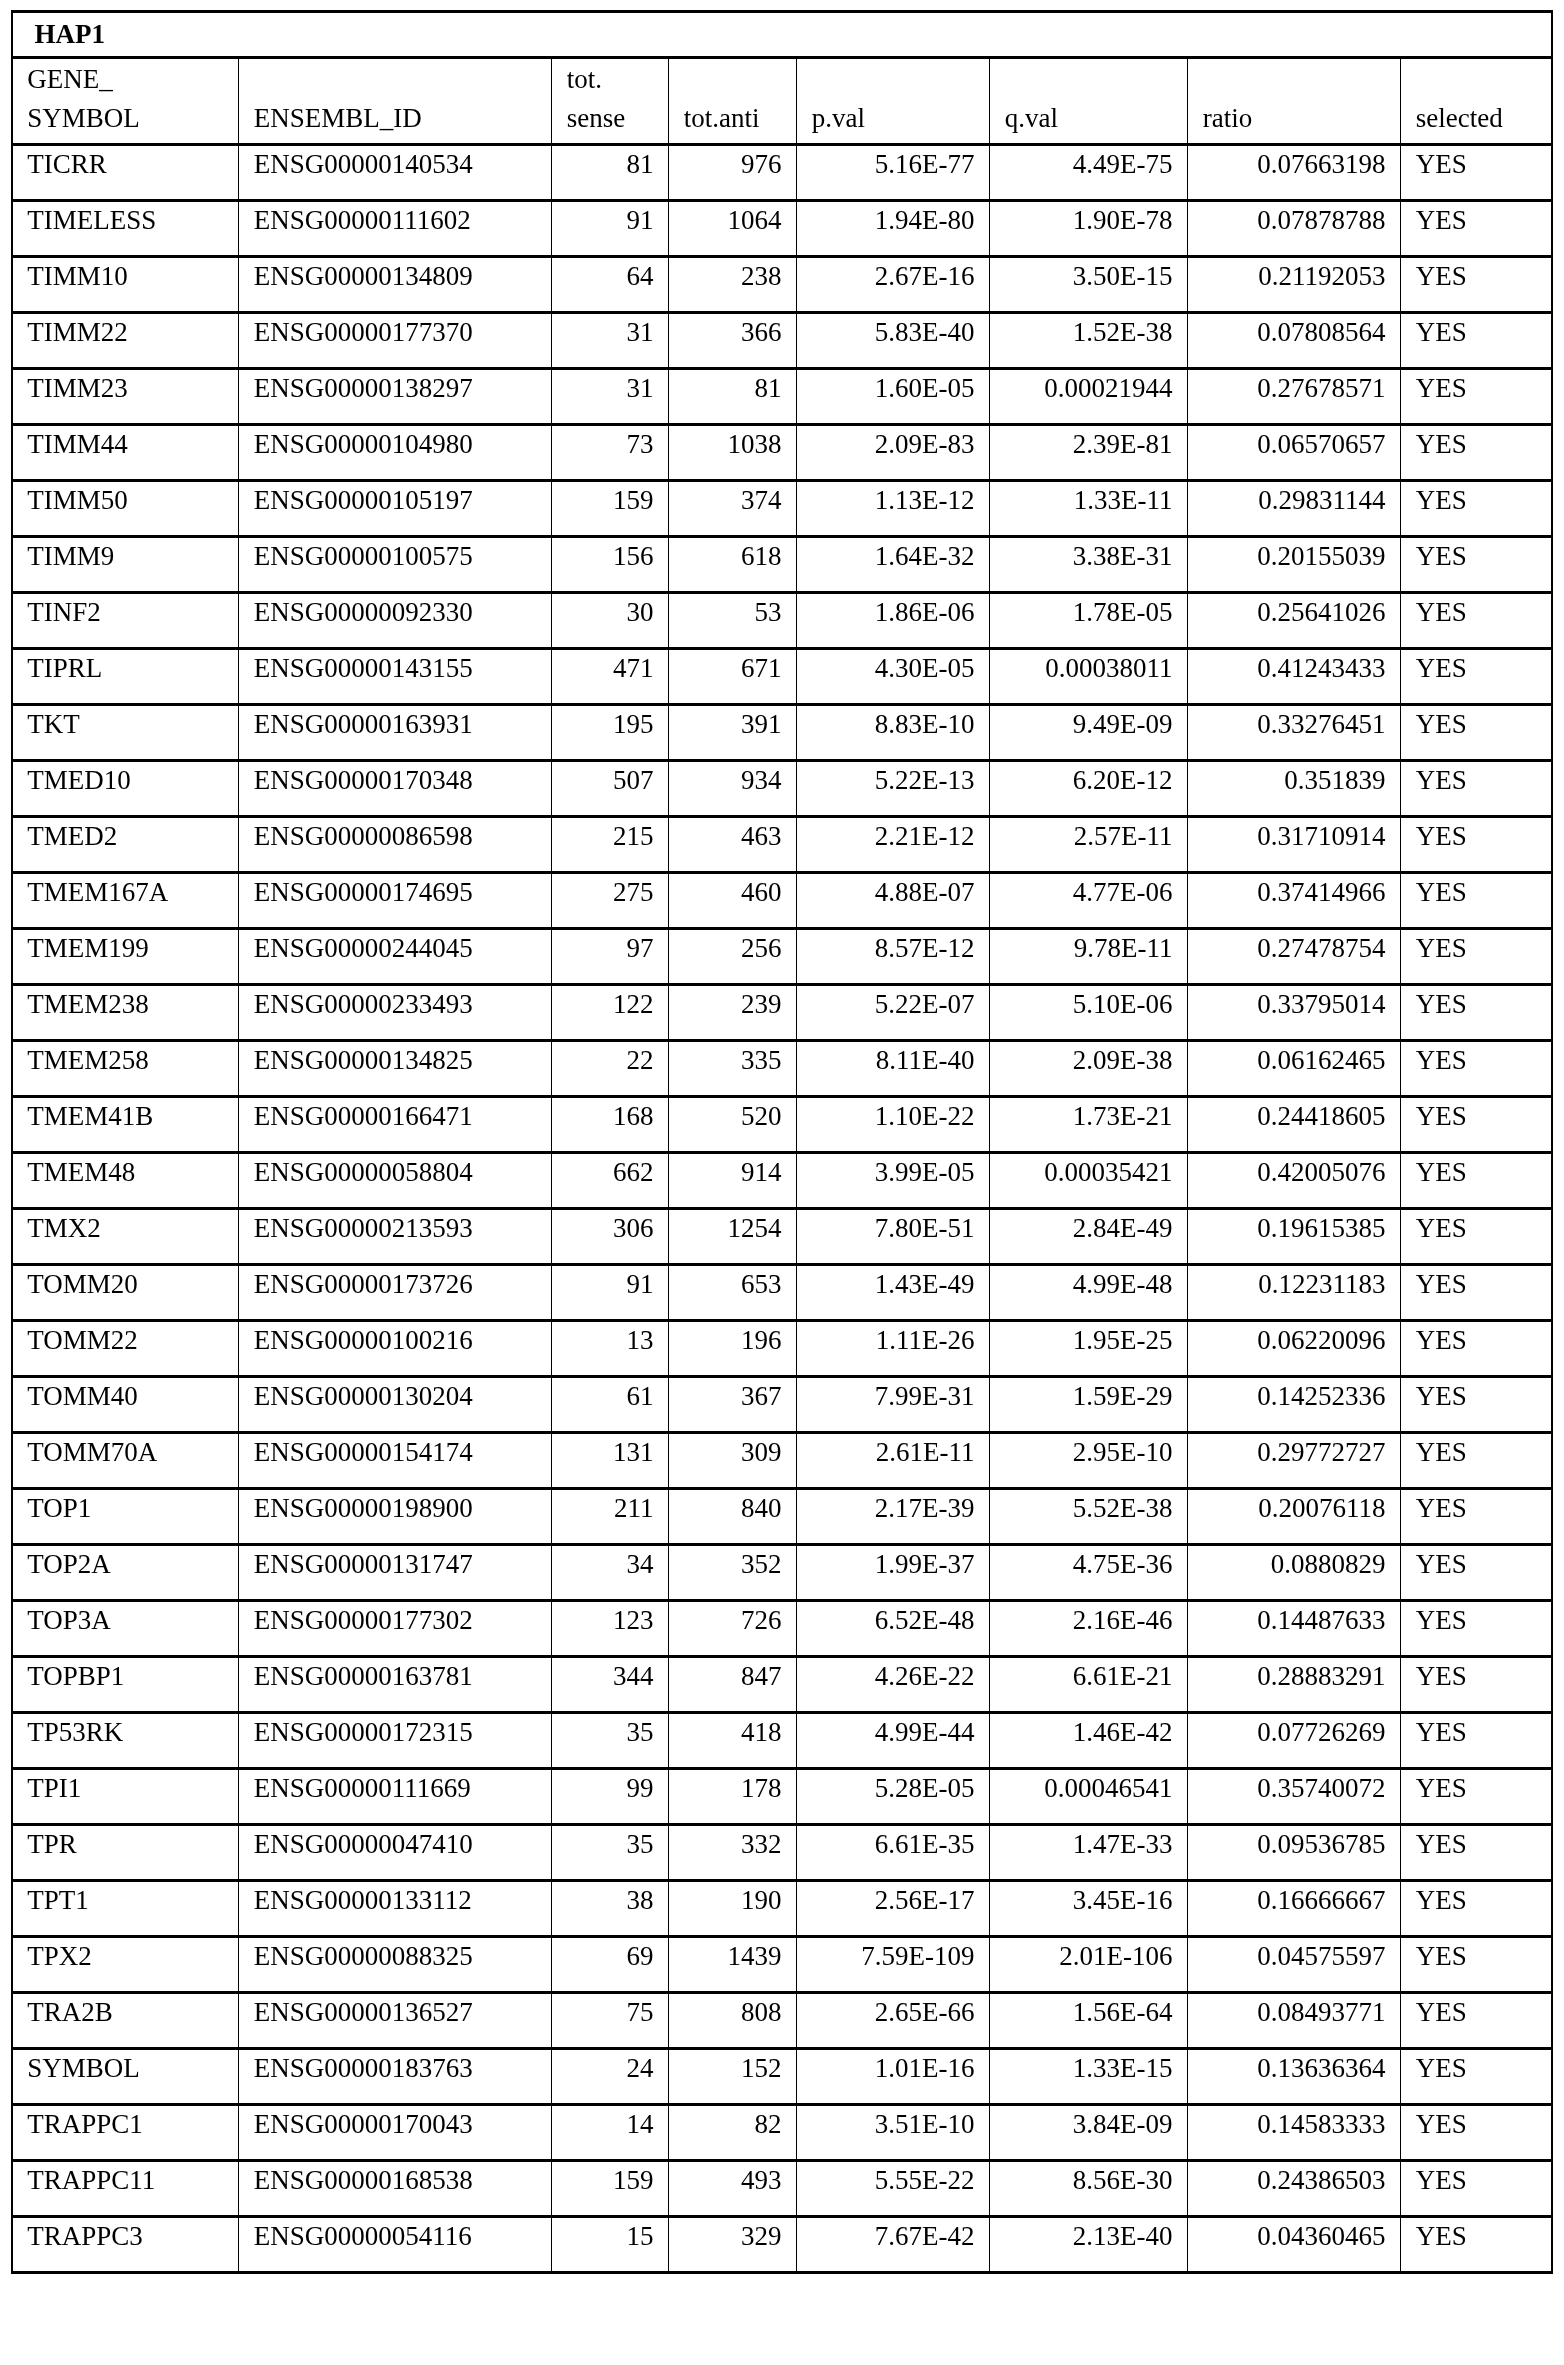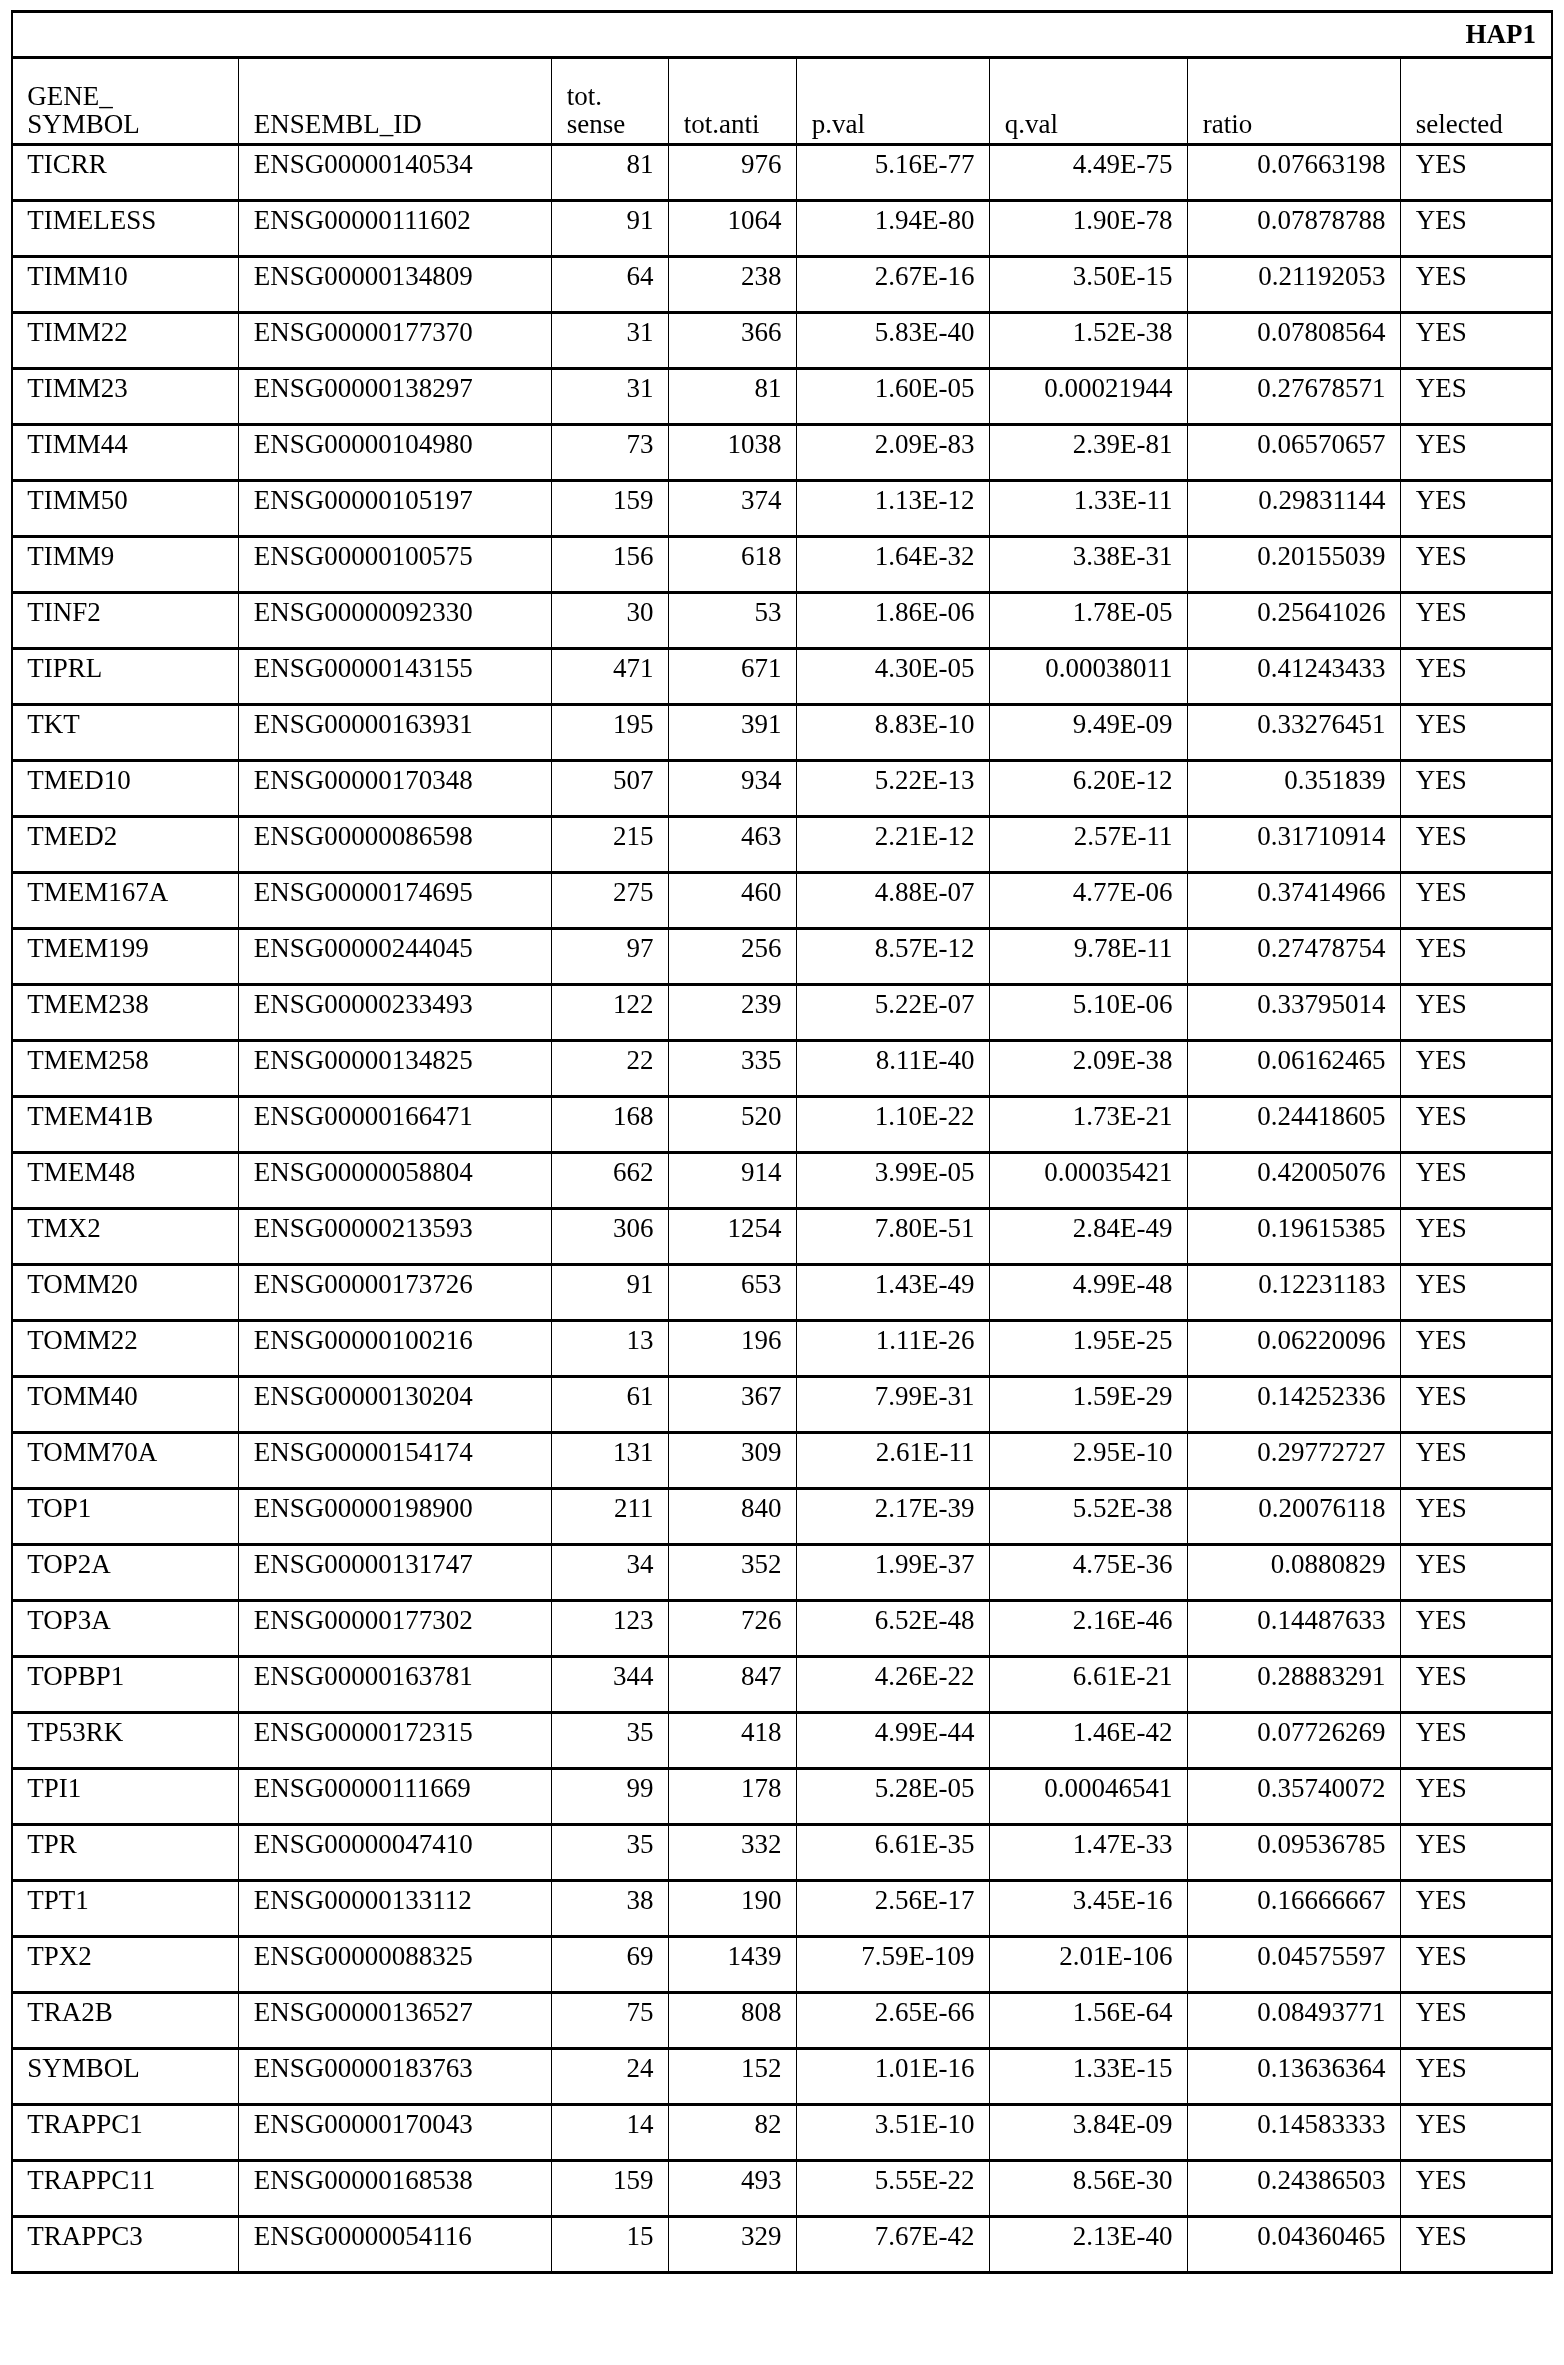--- a/index.html
+++ b/index.html
@@ -11,25 +11,25 @@
     border: 2.4px solid #000;
   }
   table.data td, table.data th {
     border-left: 1.6px solid #000; border-right: 1.6px solid #000;
     border-top: 3.3px solid #000; border-bottom: 3.3px solid #000;
     padding: 0 14.7px 0 14.7px; box-sizing: border-box;
     font-size: 27px; line-height: 31px; font-weight: normal;
     overflow: hidden; white-space: nowrap;
   }
   tr.title-row td {
-    height: 46px; font-weight: bold; vertical-align: middle; padding-left: 22px; text-align: right;
+    height: 46px; font-weight: bold; vertical-align: middle; padding-left: 22px;
   }
   tr.head-row th {
     height: 87px; vertical-align: bottom; text-align: left; padding-bottom: 4.9px;
-    white-space: normal; line-height: 28px;
+    white-space: normal; line-height: 39px;
   }
   tr.body-row td { height: 56px; vertical-align: top; padding-top: 3.3px; }
   td.num { text-align: right; }
   td.txt { text-align: left; }
   col.c1 { width: 227px; } col.c2 { width: 313px; } col.c3 { width: 117px; }
   col.c4 { width: 128px; } col.c5 { width: 193px; } col.c6 { width: 198px; }
   col.c7 { width: 213px; } col.c8 { width: 151px; }
 </style>
 </head>
 <body>

